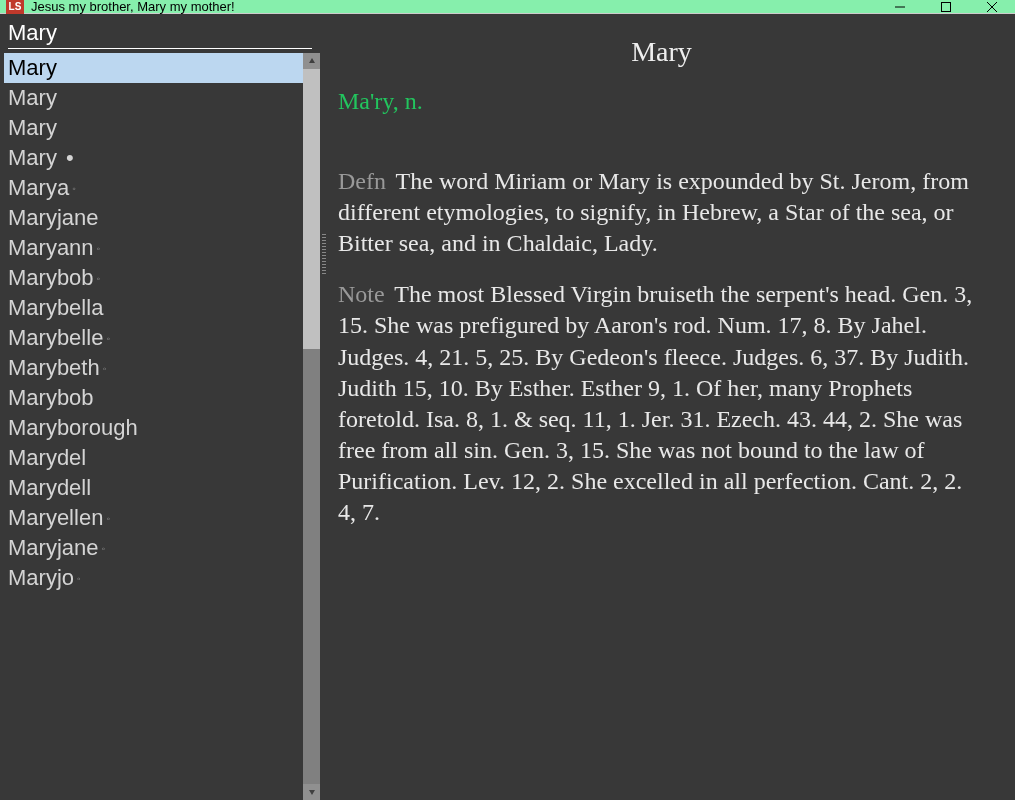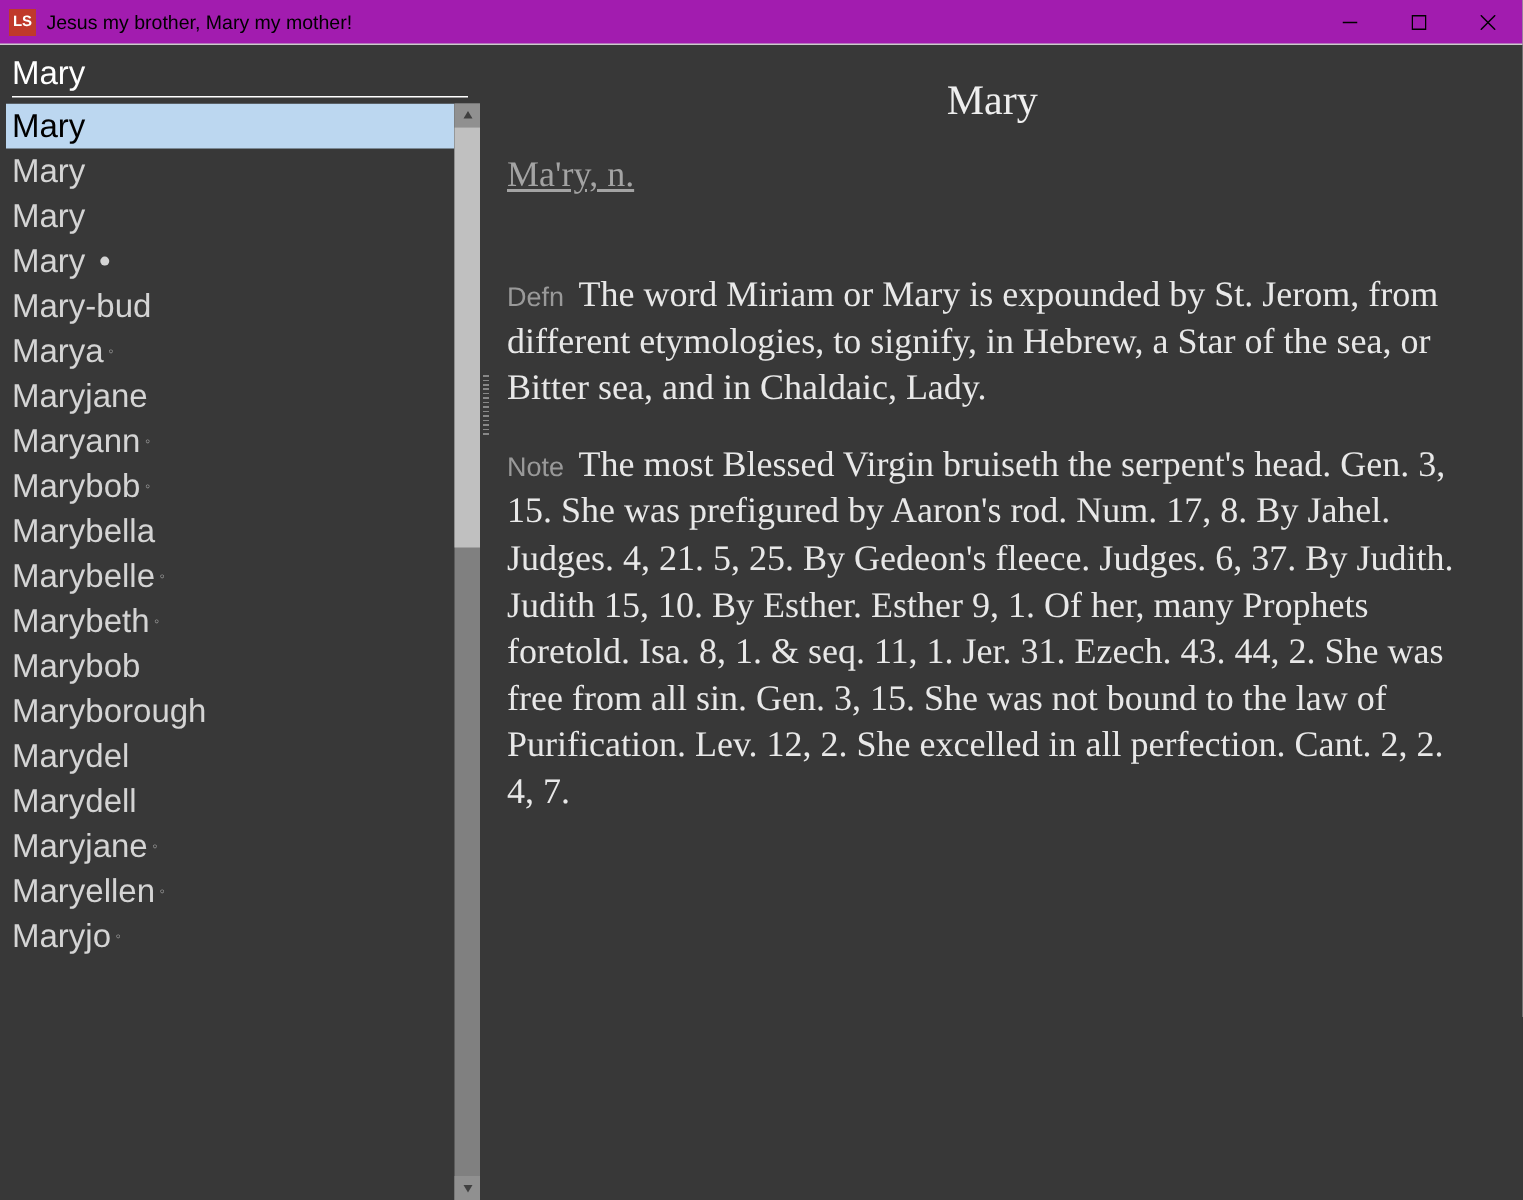--- a/index.html
+++ b/index.html
@@ -6,23 +6,23 @@
   body {
     font-family: "Segoe UI", Tahoma, sans-serif;
     background: #fff;
     width: 1015px;
     height: 800px;
     overflow: hidden;
     display: flex;
     flex-direction: column;
   }
   .titlebar {
-    background: #a21caf;
+    background: #86efac;
     border-bottom: 1px solid #ccc;
-    height: 30px;
+    height: 14px;
     display: flex;
     align-items: center;
     padding-left: 6px;
   }
   .titlebar .app-icon {
     width: 18px;
     height: 18px;
     background: #c0392b;
     color: #fff;
     font-size: 10px;
@@ -165,30 +165,29 @@
   .content-pane h1 {
     font-size: 28px;
     font-weight: normal;
     text-align: center;
     margin-bottom: 16px;
     color: #eee;
   }
   .pronun {
     font-size: 24px;
     margin-bottom: 48px;
-    color: #a3a3a3;
-    text-decoration: underline;
+    color: #22c55e;
   }
   .def-block {
     margin-bottom: 20px;
   }
   .def-label {
     color: #999;
-    font-size: 18px;
-    font-family: Liberation Sans, sans-serif;
+    font-size: 24px;
+    font-family: Liberation Serif, serif;
     margin-right: 4px;
   }
 </style>
 </head>
 <body>
 
 <div class="titlebar">
   <div class="app-icon">LS</div>
   <div class="title-text">Jesus my brother, Mary my mother!</div>
   <div class="win-controls">
@@ -215,34 +214,33 @@
   <div class="left-pane">
     <div class="search-row">
       <input class="search-input" value="Mary" style="">
     </div>
     <div class="wordlist-wrap">
       <div class="wordlist" id="wordlist">
           <div class="item selected"><span>Mary</span></div>
           <div class="item"><span>Mary</span></div>
           <div class="item"><span>Mary</span></div>
           <div class="item"><span>Mary</span><span class="bullet"> •</span></div>
-          <div class="item"><span>Mary-bud</span></div>
           <div class="item"><span>Marya</span><span class="dot">◦</span></div>
           <div class="item"><span>Maryjane</span></div>
           <div class="item"><span>Maryann</span><span class="dot">◦</span></div>
           <div class="item"><span>Marybob</span><span class="dot">◦</span></div>
           <div class="item"><span>Marybella</span></div>
           <div class="item"><span>Marybelle</span><span class="dot">◦</span></div>
           <div class="item"><span>Marybeth</span><span class="dot">◦</span></div>
           <div class="item"><span>Marybob</span></div>
           <div class="item"><span>Maryborough</span></div>
           <div class="item"><span>Marydel</span></div>
           <div class="item"><span>Marydell</span></div>
+          <div class="item"><span>Maryellen</span><span class="dot">◦</span></div>
           <div class="item"><span>Maryjane</span><span class="dot">◦</span></div>
-          <div class="item"><span>Maryellen</span><span class="dot">◦</span></div>
           <div class="item"><span>Maryjo</span><span class="dot">◦</span></div>
         </div>
       <div class="wordlist-scroll">
         <div class="scroll-btn up">
           <svg viewBox="0 0 8 8">
               <polygon points="4,1 7,6 1,6" fill="#404040"></polygon>
             </svg>
         </div>
         <div class="scroll-thumb"></div>
         <div class="scroll-btn down">

